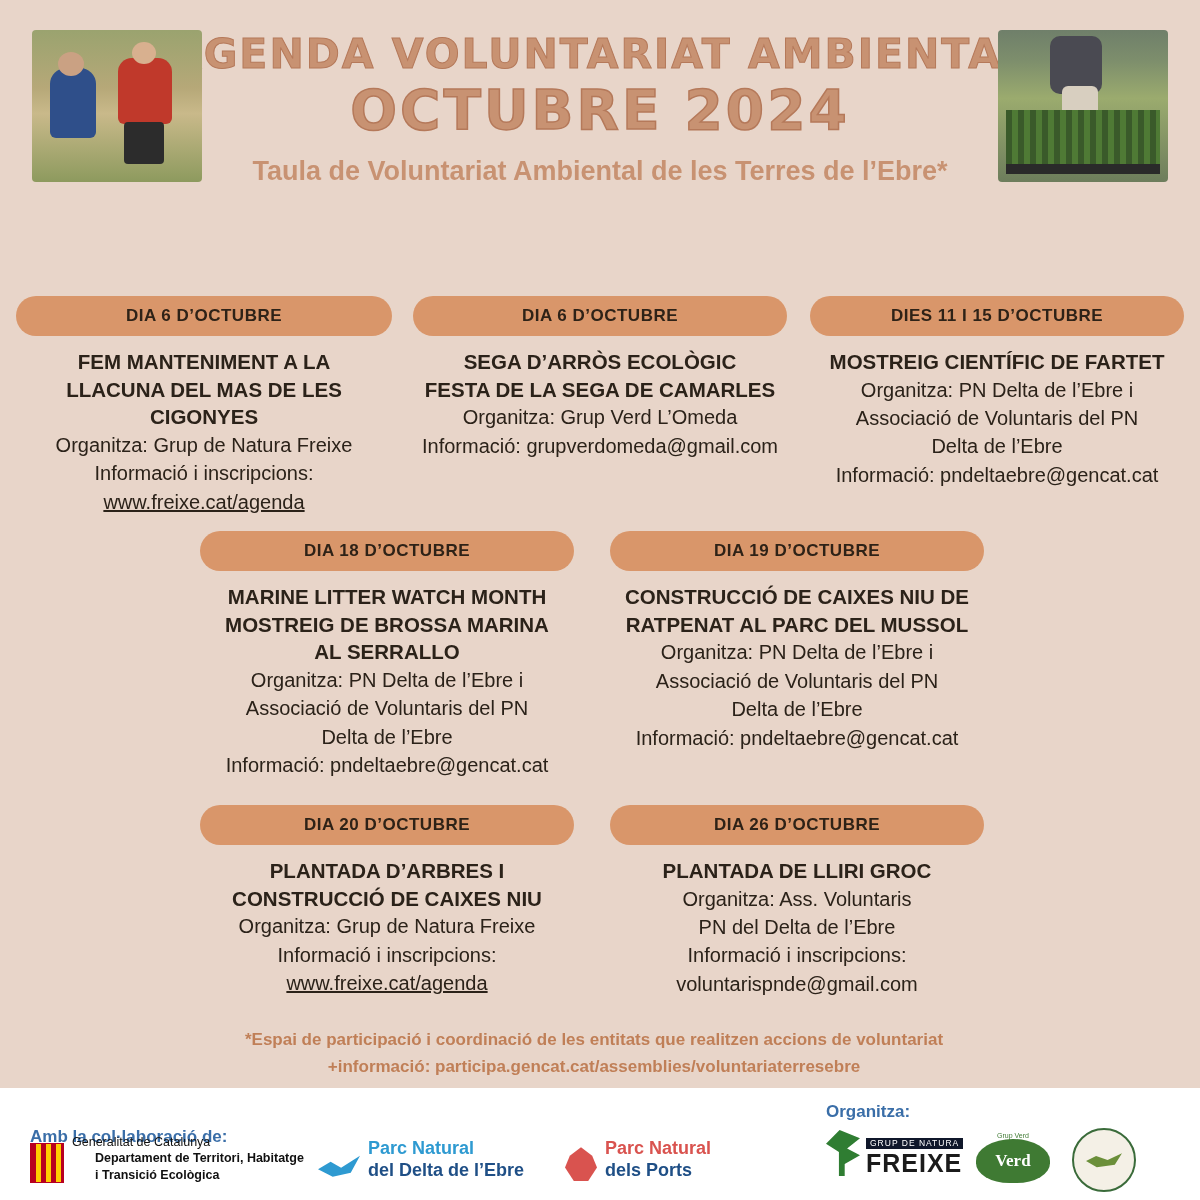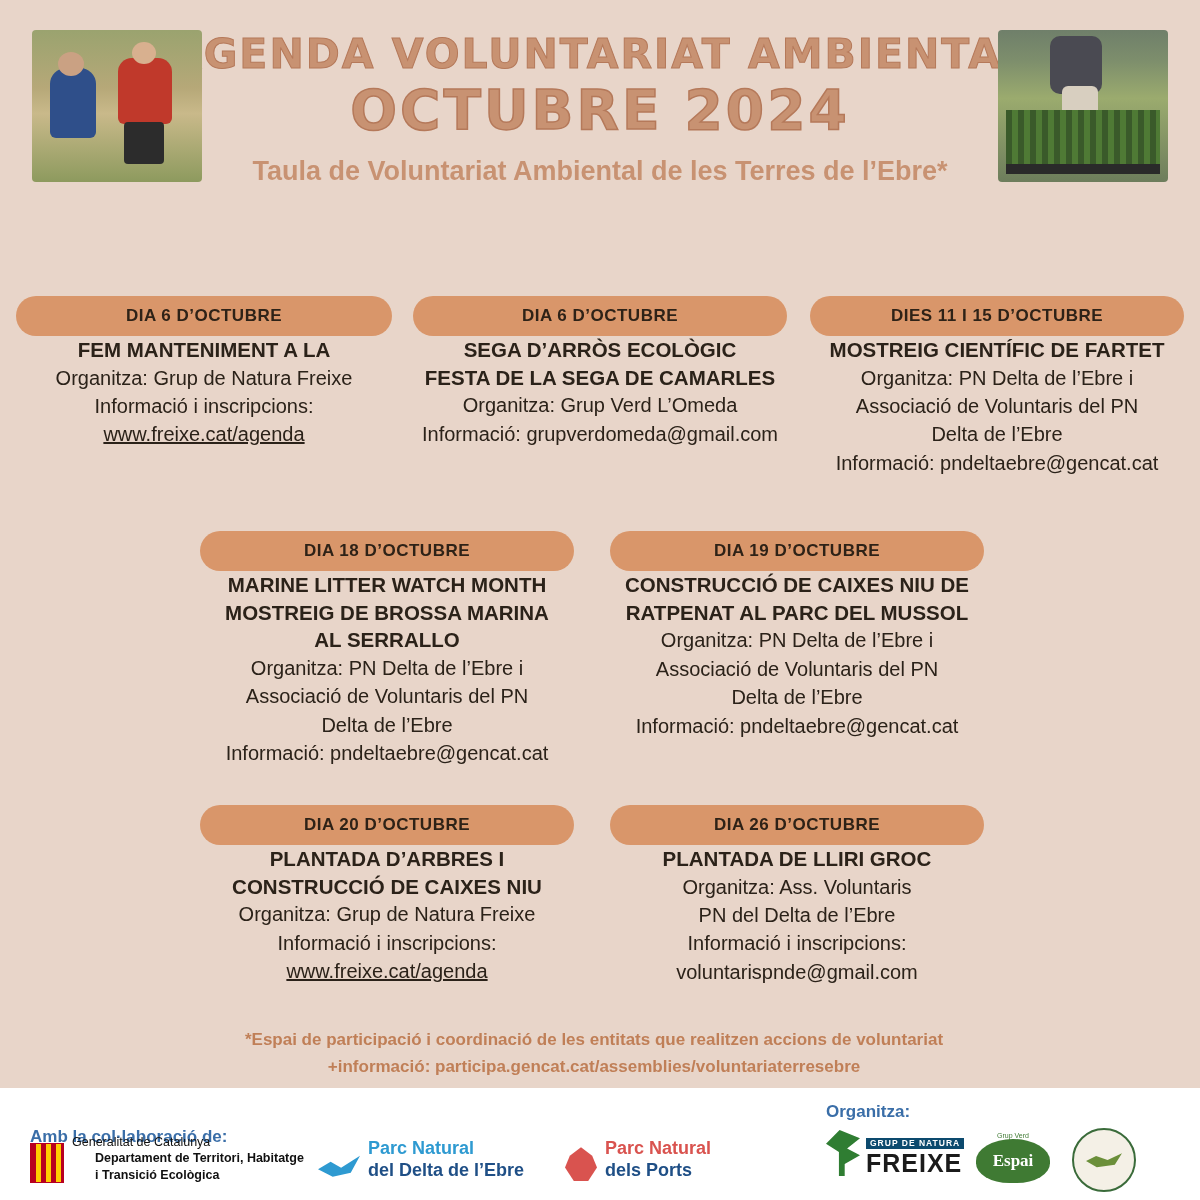--- a/index.html
+++ b/index.html
@@ -109,21 +109,21 @@
     background: #d9966a;
     color: #2e2217;
     font-weight: 700;
     font-size: 17px;
     letter-spacing: 0.5px;
     text-align: center;
     border-radius: 26px;
     padding: 10px 6px;
     font-family: "Liberation Sans", sans-serif;
   }
-  .body { text-align: center; }
+  .body { text-align: center; margin-top: 12px; }
   .ev-title {
     font-weight: 700;
     font-size: 20.5px;
     color: #2b2219;
     line-height: 1.35;
     font-family: "Liberation Sans", sans-serif;
   }
   .ev-line {
     font-size: 20px;
     color: #2b2219;
@@ -198,21 +198,21 @@
   .pn-txt.red .l1 { color: #d9534f; font-weight: 700; }
   .pn-txt.red .l2 { color: #1f4f86; font-weight: 700; }
 
   .freixe { left: 826px; top: 42px; }
   .freixe .tree {
     width: 34px; height: 46px; margin-right: 6px;
     background: #2f7d32;
     clip-path: polygon(40% 0%, 100% 18%, 62% 40%, 100% 55%, 55% 74%, 55% 100%, 38% 100%, 38% 48%, 0% 30%);
   }
   .freixe .ftxt { line-height: 1.05; font-family: "Liberation Sans", sans-serif; }
-  .freixe .ftxt .s1 { font-size: 8.5px; letter-spacing: 1px; font-weight: 700; color: #fff; background: #0c4a6e; padding: 1px 4px; display: inline-block; }
+  .freixe .ftxt .s1 { font-size: 8.5px; letter-spacing: 1px; font-weight: 400; color: #fff; background: #0f172a; padding: 1px 4px; display: inline-block; }
   .freixe .ftxt .s2 { font-size: 25px; font-weight: 800; color: #1b1b1b; letter-spacing: 1px; display: block; }
 
   .omeda { left: 976px; top: 44px; text-align: center; }
   .omeda .blob {
     width: 74px; height: 44px;
     background: #3f7a33;
     border-radius: 50% 50% 45% 45%;
     display: flex; align-items: center; justify-content: center;
   }
   .omeda .blob span { color: #fff; font-weight: 800; font-size: 17px; font-family: "Liberation Serif", serif; }
@@ -252,20 +252,21 @@
     <div class="subtitle">Taula de Voluntariat Ambiental de les Terres de l’Ebre*</div>
   </div>
 </div>
 
 <div class="board">
 
   <div class="card" style="left:16px; top:46px; width:376px;">
     <div class="pill">DIA 6 D’OCTUBRE</div>
     <div class="body">
       <div class="ev-title">FEM MANTENIMENT A LA</div>
+      <div class="ev-title">LLACUNA DEL MAS DE LES CIGONYES</div>
       <div class="ev-line">Organitza: Grup de Natura Freixe</div>
       <div class="ev-line">Informació i inscripcions:</div>
       <a class="ev-link" href="#">www.freixe.cat/agenda</a>
     </div>
   </div>
 
   <div class="card" style="left:413px; top:46px; width:374px;">
     <div class="pill">DIA 6 D’OCTUBRE</div>
     <div class="body">
       <div class="ev-title">SEGA D’ARRÒS ECOLÒGIC</div>
@@ -372,21 +373,21 @@
     <div class="tree"></div>
     <div class="ftxt">
       <span class="s1">GRUP DE NATURA</span>
       <span class="s2">FREIXE</span>
     </div>
   </div>
 
   <div class="logo omeda" style="display:block;">
     <div class="cap">Grup Verd</div>
     <div class="blob">
-      <span>Espai</span>
+      <span>Verd</span>
     </div>
   </div>
 
   <div class="logo voluntaris">
     <div class="circ">
         <div class="b"></div>
       </div>
   </div>
 </div>
 

